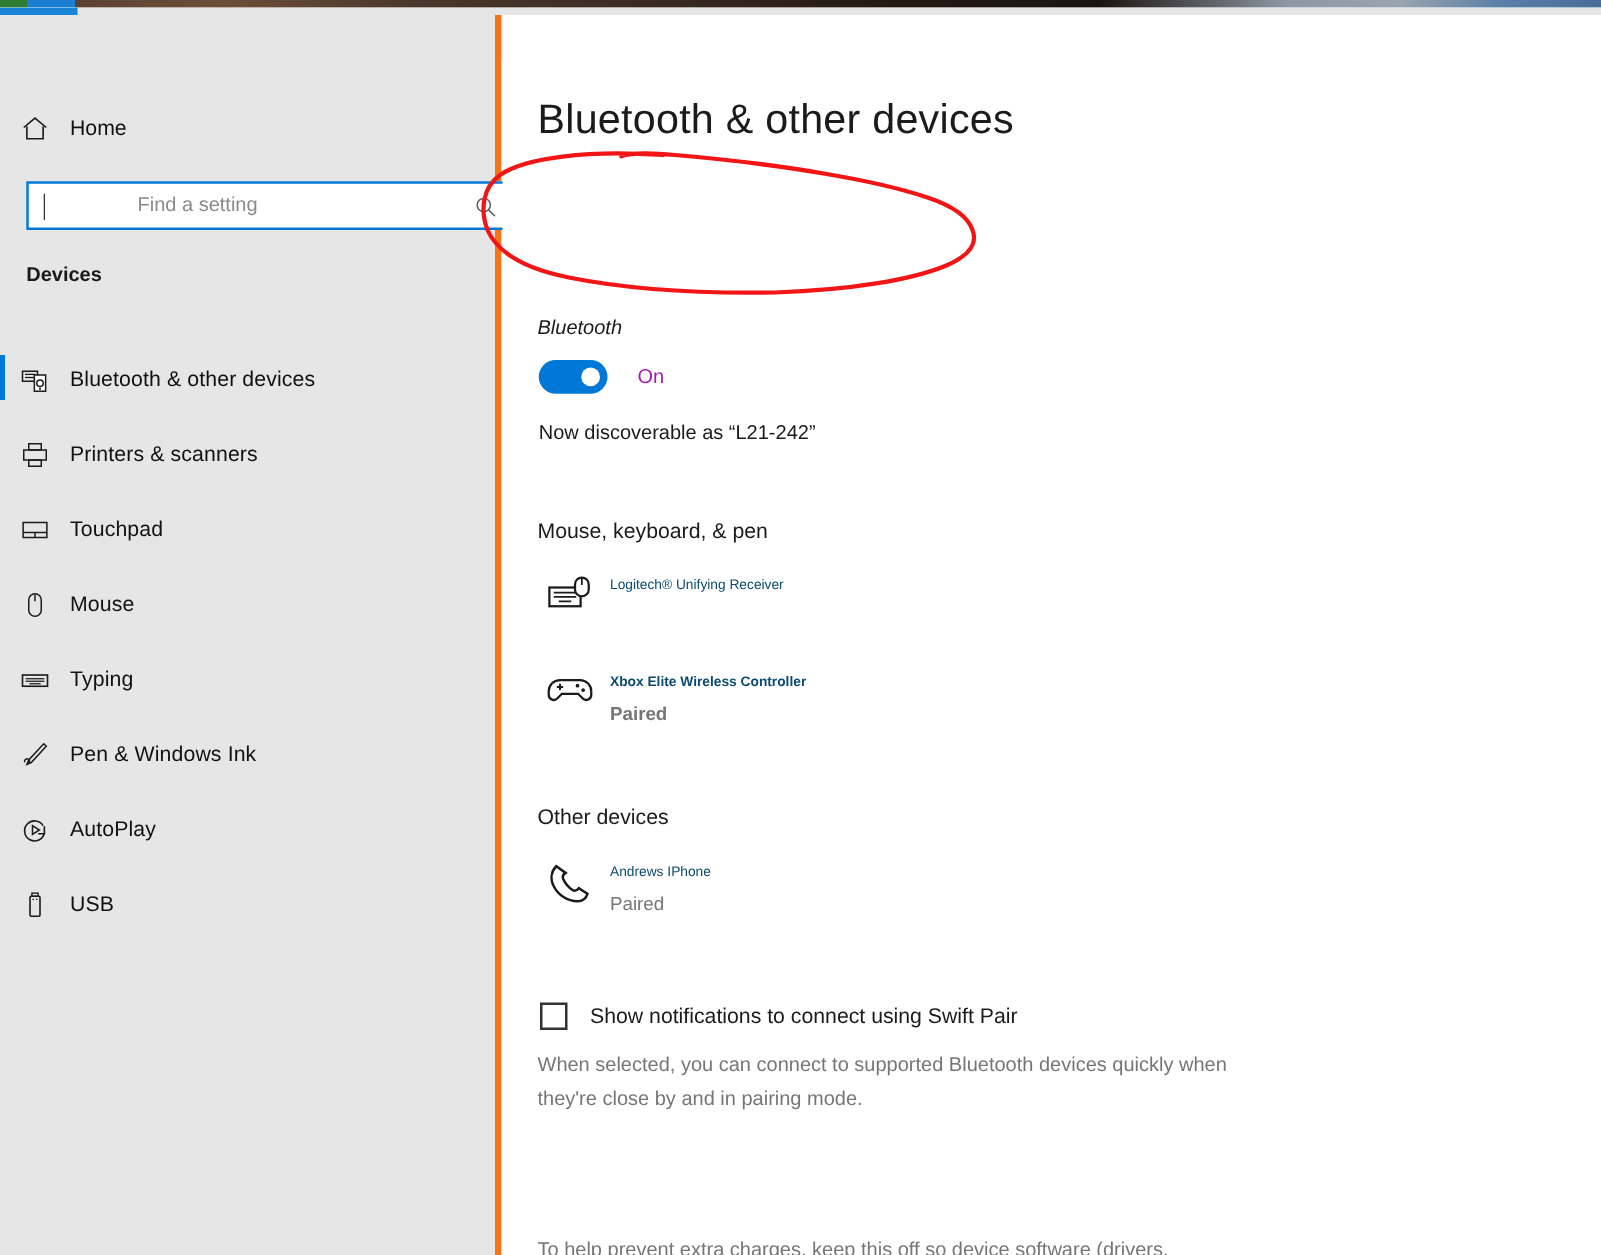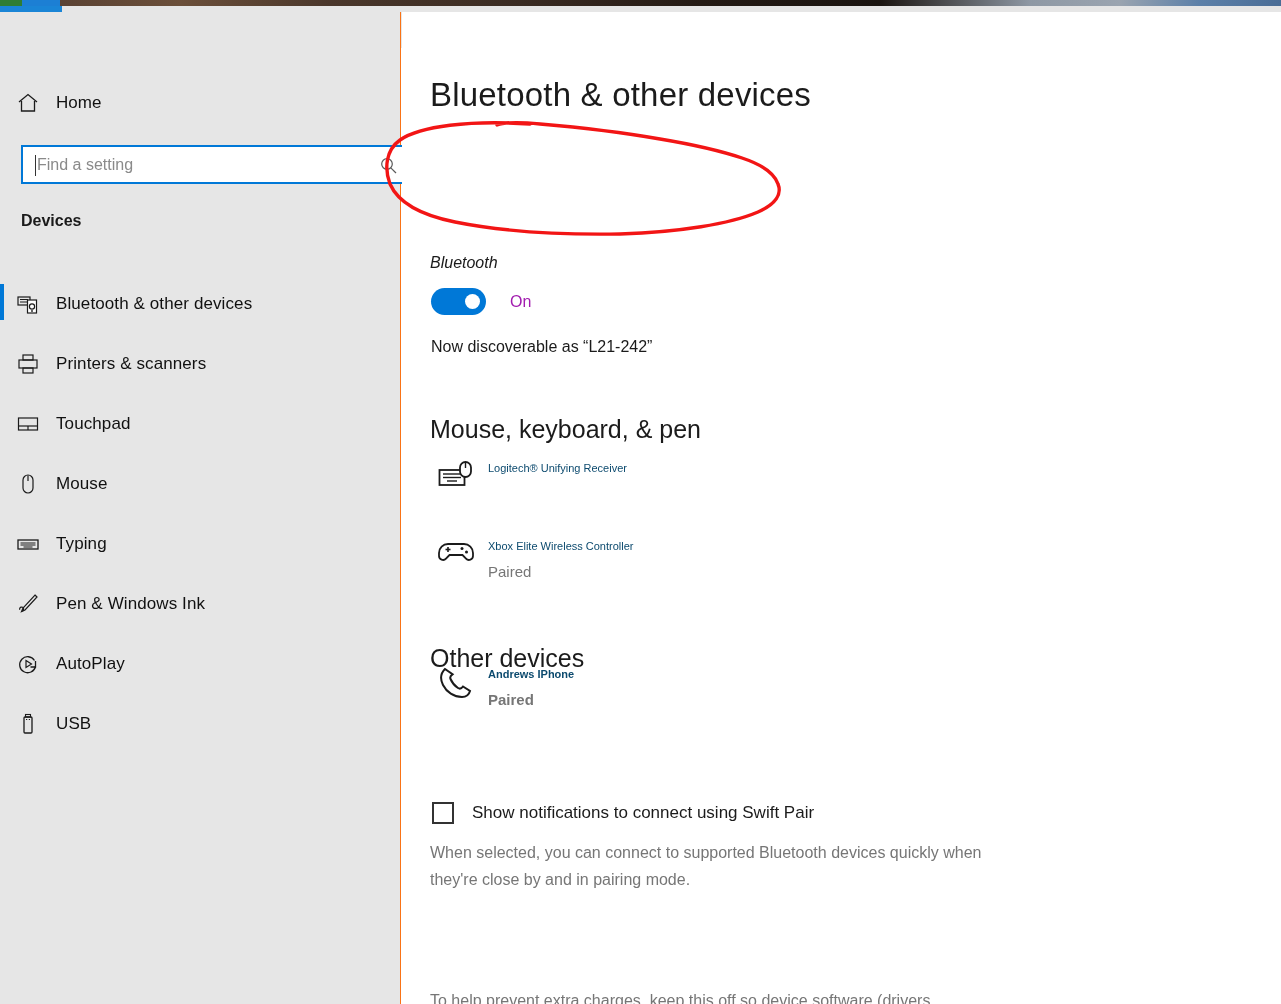--- a/index.html
+++ b/index.html
@@ -83,21 +83,21 @@
   #btn-close    { right: 6px; }
 
   
   #sidebar {
     position: absolute;
     left: 0;
     top: 6px;
     width: 401px;
     height: 992px;
     background: #e6e6e6;
-    border-right: 1px solid #f97316;
+    border-right: 5px solid #f97316;
     box-sizing: border-box;
   }
   #home-row {
     position: absolute;
     left: 0; top: 68px;
     width: 401px; height: 46px;
     display: flex;
     align-items: center;
     cursor: pointer;
   }
@@ -110,20 +110,21 @@
   #search-wrap {
     position: absolute;
     left: 21px; top: 133px;
     width: 391px; height: 39px;
     background: #ffffff;
     border: 2px solid #0078d7;
     box-sizing: border-box;
     display: flex;
     align-items: center;
     cursor: text;
+    justify-content: flex-end;
   }
   #search-caret {
     position: absolute;
     left: 12px; top: 8px;
     width: 1px; height: 21px;
     background: #333;
   }
   #search-input {
     border: 0;
     outline: 0;
@@ -259,21 +260,21 @@
   #discoverable-text {
     position: absolute;
     left: 29px; top: 326px;
     font-size: 16px;
     color: #1b1b1b;
   }
 
   .section-heading {
     position: absolute;
     left: 28px;
-    font-size: 25px;
+    font-size: 17px;
     font-weight: 300;
     color: #1b1b1b;
   }
   #heading-mouse { top: 403px; }
   #heading-other { top: 632px; }
 
   .device-row {
     position: absolute;
     left: 30px;
     display: flex;
@@ -294,22 +295,22 @@
     color: #0c4a6e;
     line-height: 21px;
   }
   .device-status {
     font-size: 15px;
     color: #767676;
     line-height: 21px;
     margin-top: 4px;
   }
   #device-logitech { top: 446px; }
-  #device-xbox { top: 524px; }
-  #device-iphone { top: 652px; font-weight: bold; }
+  #device-xbox { top: 524px; font-weight: bold; }
+  #device-iphone { top: 676px; }
 
   .check-row {
     position: absolute;
     left: 30px;
     display: flex;
     align-items: center;
     cursor: pointer;
   }
   .checkbox {
     width: 22px; height: 22px;

